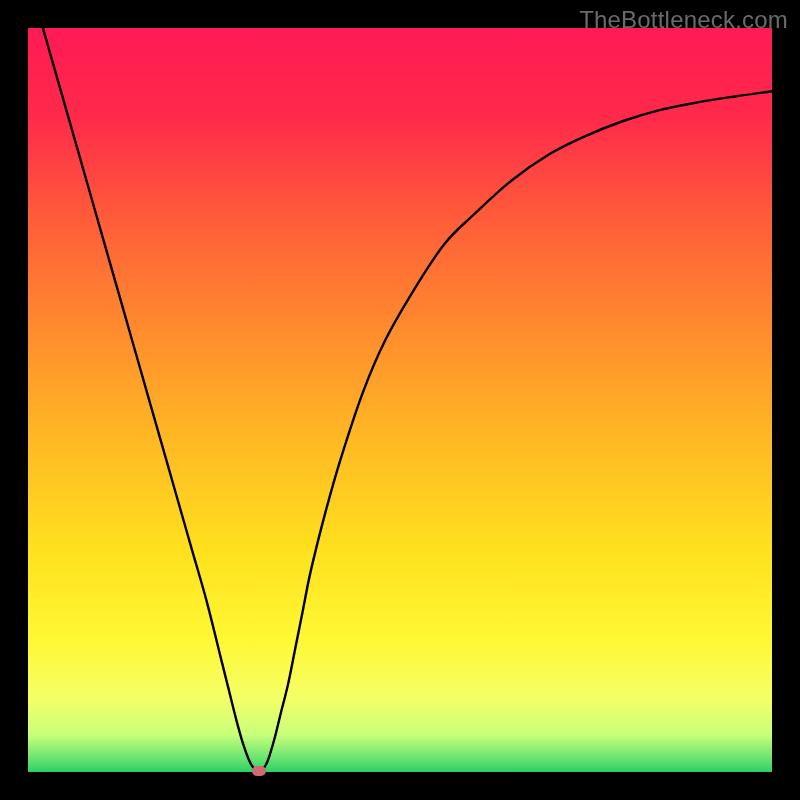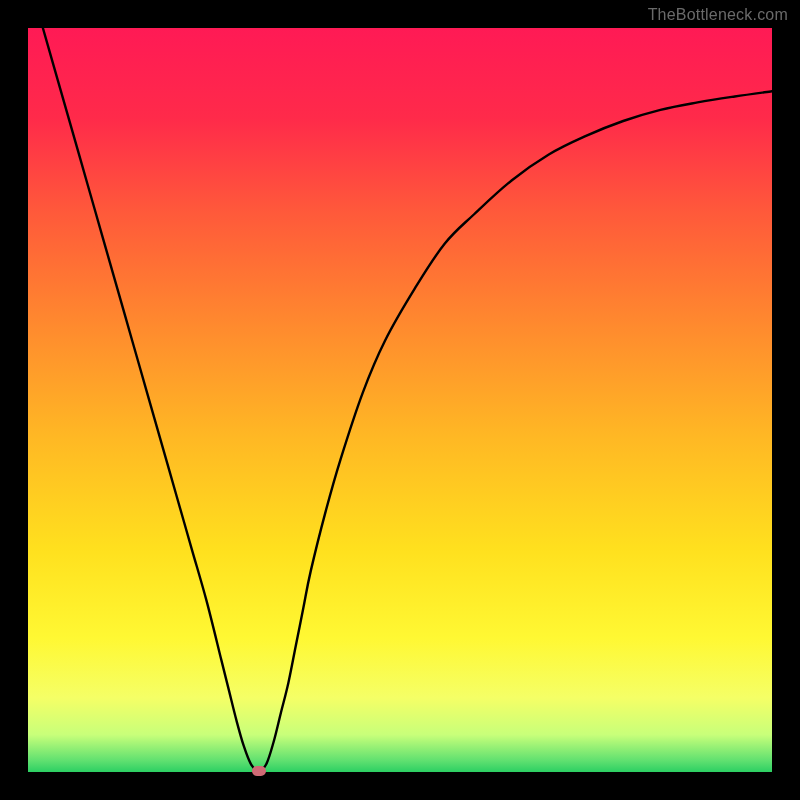--- a/index.html
+++ b/index.html
@@ -24,21 +24,21 @@
     left: 0;
     top: 0;
     width: 744px;
     height: 744px;
   }
   .watermark {
     position: absolute;
     top: 6px;
     right: 12px;
     color: #6a6a6a;
-    font-size: 16px;
+    font-size: 24px;
     font-weight: 500;
     letter-spacing: 0.2px;
     user-select: none;
   }
   .marker {
     position: absolute;
     width: 14px;
     height: 10px;
     border-radius: 5px;
     background: #cf6a75;

